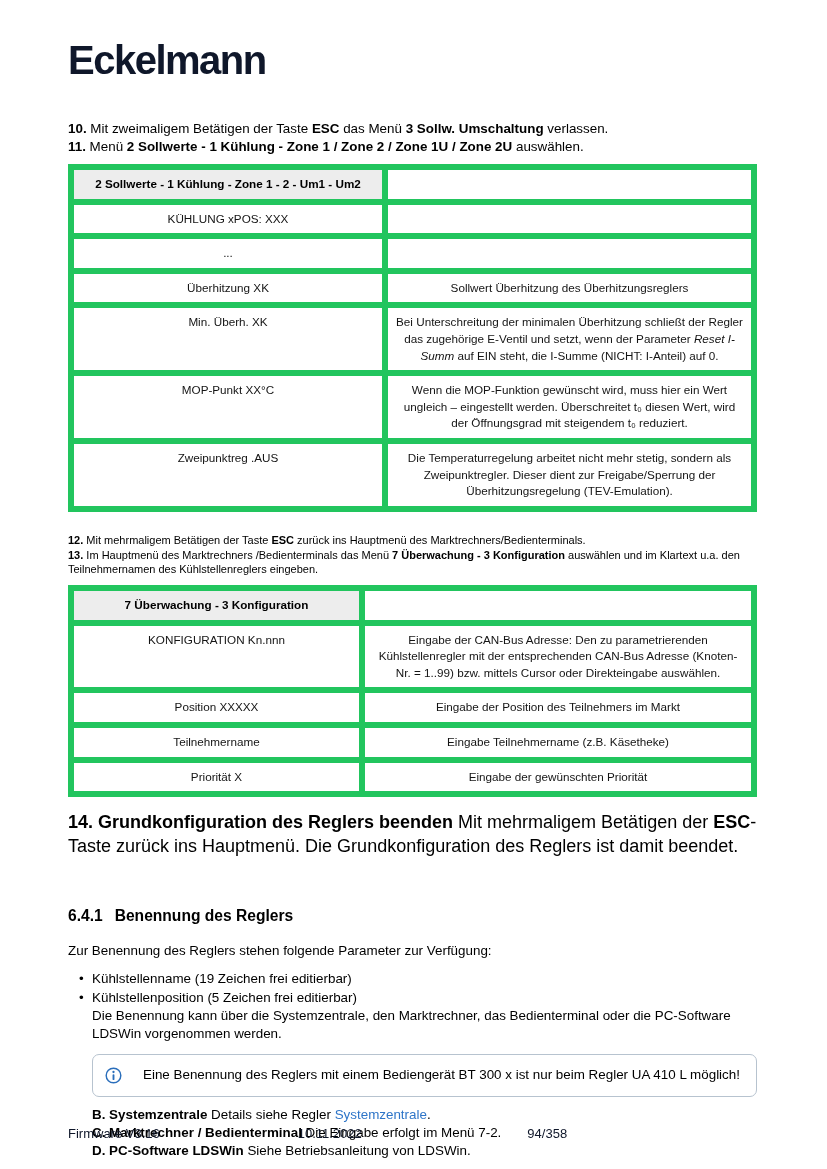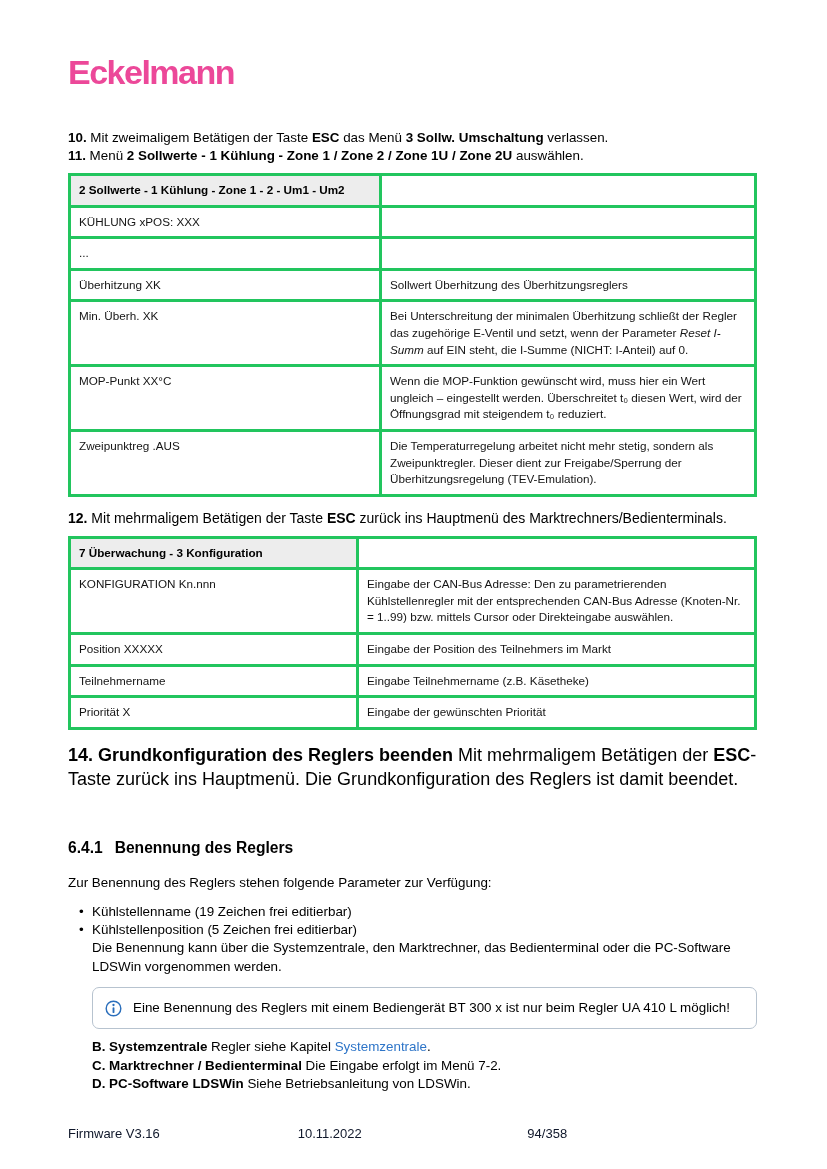--- a/index.html
+++ b/index.html
@@ -1,42 +1,42 @@
 <!DOCTYPE html>
 <html lang="de"><head>
 <meta charset="utf-8">
 <style>
   html,body{margin:0;padding:0;background:#ffffff;}
   .page{position:relative;width:827px;height:1169px;background:#ffffff;
         font-family:"Liberation Sans",sans-serif;color:#000;overflow:hidden;}
   .content{position:absolute;left:68px;top:0;width:689px;}
-  .logo{margin-top:55px;font-size:34px;font-weight:bold;color:#ec4899;
+  .logo{margin-top:40px;font-size:40px;font-weight:bold;color:#0f172a;
         letter-spacing:-1.5px;line-height:1;}
   p{margin:0;}
   .b{font-weight:bold;}
   .i{font-style:italic;}
   .link{color:#2e75c8;}
   .steps{margin-top:40px;font-size:13.4px;line-height:1.34;}
-  .steps-mid{margin-top:12px;font-size:14px;line-height:1.34;}
+  .steps-mid{margin-top:21px;font-size:11px;line-height:1.34;}
   .ptable{border-collapse:collapse;width:100%;margin-top:8px;
           font-size:11.7px;color:#141414;}
-  .ptable td{border:3px solid #22c55e;padding:6px 8px;vertical-align:top;line-height:1.42;}
+  .ptable td{border:6px solid #22c55e;padding:6px 8px;vertical-align:top;line-height:1.42;text-align:center;}
   .ptable td.th{background:#ededed;font-weight:bold;color:#000;}
   .t1c1{width:292px;}
   .t2c1{width:269px;}
   .step14{margin-top:13px;font-size:18px;line-height:1.34;}
   .sec-heading{margin-top:32px;font-size:15.6px;font-weight:bold;}
   .sec-heading .num{margin-right:12px;}
   .sec-intro{margin-top:17px;font-size:13.4px;line-height:1.34;}
   .bullets{margin:11px 0 0 0;padding:0;list-style:none;font-size:13.4px;line-height:1.36;}
   .bullets li{position:relative;padding-left:24px;}
   .bullets li .dot{position:absolute;left:11px;top:0;}
   .cont{margin-left:24px;font-size:13.4px;line-height:1.36;}
   .infobox{margin:11px 0 9px 24px;border:1px solid #b7c3cf;border-radius:7px;
-           padding:11px 14px 11px 12px;display:flex;align-items:flex-start;gap:11px;
+           padding:11px 14px 11px 12px;display:flex;align-items:flex-start;gap:21px;
            background:#ffffff;}
   .info-icon{flex:0 0 17px;margin-top:1px;}
   .info-text{font-size:13.4px;line-height:1.38;}
   .footer{position:absolute;left:68px;right:70px;bottom:28px;display:flex;
           font-size:13px;color:#0f172a;}
   .footer span{flex:1;}
   .f-center{text-align:left;}
   .f-right{text-align:left;}
 </style>
 </head>
@@ -80,20 +80,21 @@
       </tr>
       <tr>
         <td class="t1c1">Zweipunktreg .AUS</td>
         <td><span>Die Temperaturregelung arbeitet nicht mehr stetig, sondern als Zweipunktregler. Dieser dient zur Freigabe/Sperrung der Überhitzungsregelung (TEV-Emulation).</span></td>
       </tr>
     </tbody>
       </table>
 
     <div class="steps-mid">
       <p class="step"><span class="b">12.</span><span> Mit mehrmaligem Betätigen der Taste </span><span class="b">ESC</span><span> zurück ins Hauptmenü des Marktrechners/Bedienterminals.</span></p>
+      <p class="step"><span class="b">13.</span><span> Im Hauptmenü des Marktrechners /Bedienterminals das Menü </span><span class="b">7 Überwachung - 3 Konfiguration</span><span> auswählen und im Klartext u.a. den Teilnehmernamen des Kühlstellenreglers eingeben.</span></p>
     </div>
 
     <table class="ptable">
       <tbody>
           <tr>
         <td class="t2c1 th">7 Überwachung - 3 Konfiguration</td>
         <td class="th" style="background:#ffffff;"></td>
       </tr>
       <tr>
         <td class="t2c1">KONFIGURATION Kn.nnn</td>
@@ -137,21 +138,21 @@
 
     <div class="infobox">
       <svg class="info-icon" width="17" height="17" viewBox="0 0 20 20">
         <circle cx="10" cy="10" r="8.6" fill="none" stroke="#2a6ebb" stroke-width="1.7"></circle>
         <circle cx="10" cy="5.9" r="1.35" fill="#2a6ebb"></circle>
         <rect x="8.9" y="8.4" width="2.2" height="7.0" rx="1.1" fill="#2a6ebb"></rect>
       </svg>
       <p class="info-text">Eine Benennung des Reglers mit einem Bediengerät BT 300 x ist nur beim Regler UA 410 L möglich!</p>
     </div>
 
-    <p class="cont"><span class="b">B. Systemzentrale</span><span> Regler siehe Kapitel </span><span class="link">Systemzentrale</span><span>.</span></p>
+    <p class="cont"><span class="b">B. Systemzentrale</span><span> Details siehe Regler </span><span class="link">Systemzentrale</span><span>.</span></p>
     <p class="cont"><span class="b">C. Marktrechner / Bedienterminal</span><span> Die Eingabe erfolgt im Menü 7-2.</span></p>
     <p class="cont"><span class="b">D. PC-Software LDSWin</span><span> Siehe Betriebsanleitung von LDSWin.</span></p>
 
   </div>
 
   <div class="footer">
     <span>Firmware V3.16</span>
     <span class="f-center">10.11.2022</span>
     <span class="f-right">94/358</span>
   </div>

